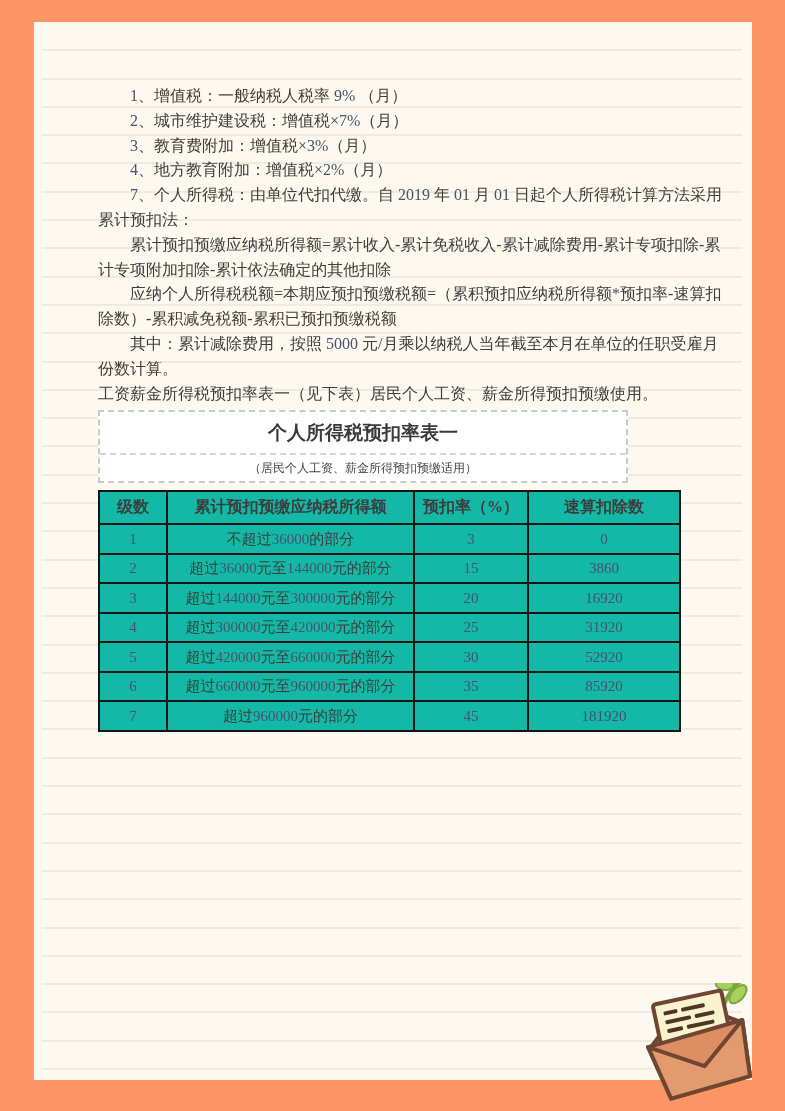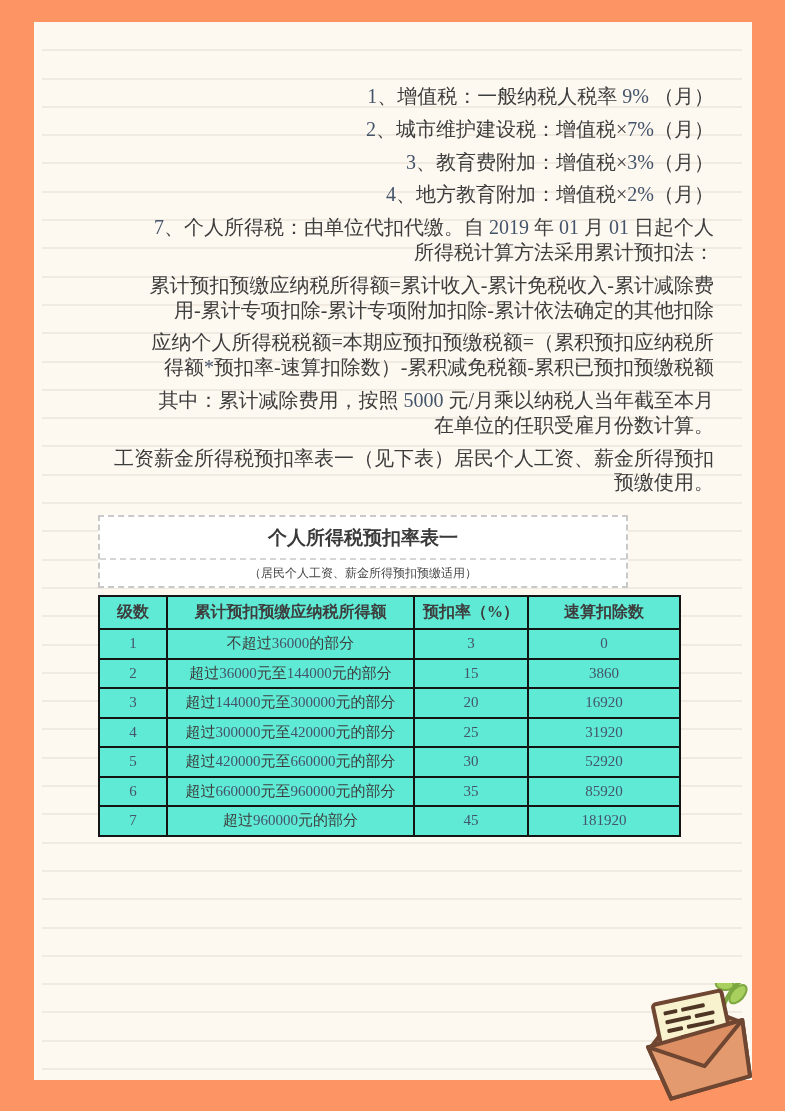--- a/index.html
+++ b/index.html
@@ -23,39 +23,39 @@
   }
   .doc { position:relative; padding:40px 30px 0 64px; }
   h1.page-title {
     margin:0; text-align:center; font-size:30px; line-height:36px;
     font-weight:bold; letter-spacing:2px;
     color:var(--title-orange,#f5832f);
     text-shadow:2px 2px 0 #fdd3ae, -1px -1px 0 #e2661c, 1px 1px 0 #fff3e3;
   }
   .paras { margin-top:22px; }
   .paras p {
-    margin:8px; font-size:20px; line-height:24.8px;
-    color:var(--body-text,#3d3d3d); word-break:break-all;text-align:right;
+    margin:0; font-size:16px; line-height:24.8px;
+    color:var(--body-text,#3d3d3d); word-break:break-all;
   }
   .paras p.indent { text-indent:2em; }
   .num { color:var(--number-text,#44546a); font-family:"Liberation Serif",serif; }
   .table-caption-box {
-    margin-top:20px; width:530px; box-sizing:border-box;
+    margin-top:4px; width:530px; box-sizing:border-box;
     background:#ffffff; border:2px dashed #c9c9c9;
   }
   .caption-title {
     font-size:19px; font-weight:bold; text-align:center;
     color:#3a3a3a; padding:8px 0 7px; border-bottom:2px dashed #d6d6d6;
   }
   .caption-sub {
     font-size:12px; text-align:center; color:#444; padding:5px 0 4px;
   }
   table.rate-table {
     margin-top:7px; border-collapse:collapse; width:581px;
-    background:#5eead4; table-layout:fixed;
+    background:#14b8a6; table-layout:fixed;
   }
   .rate-table th, .rate-table td {
     border:2px solid var(--table-border,#141414);
     text-align:center; vertical-align:middle; padding:0;
     color:var(--body-text,#3d3d3d); overflow:hidden;
   }
   .rate-table th { font-size:16px; font-weight:bold; height:31px; }
   .rate-table td { font-size:15px; height:27.5px; }
   .envelope-wrap { position:absolute; right:20px; bottom:10px; width:128px; height:118px; }
 </style>

